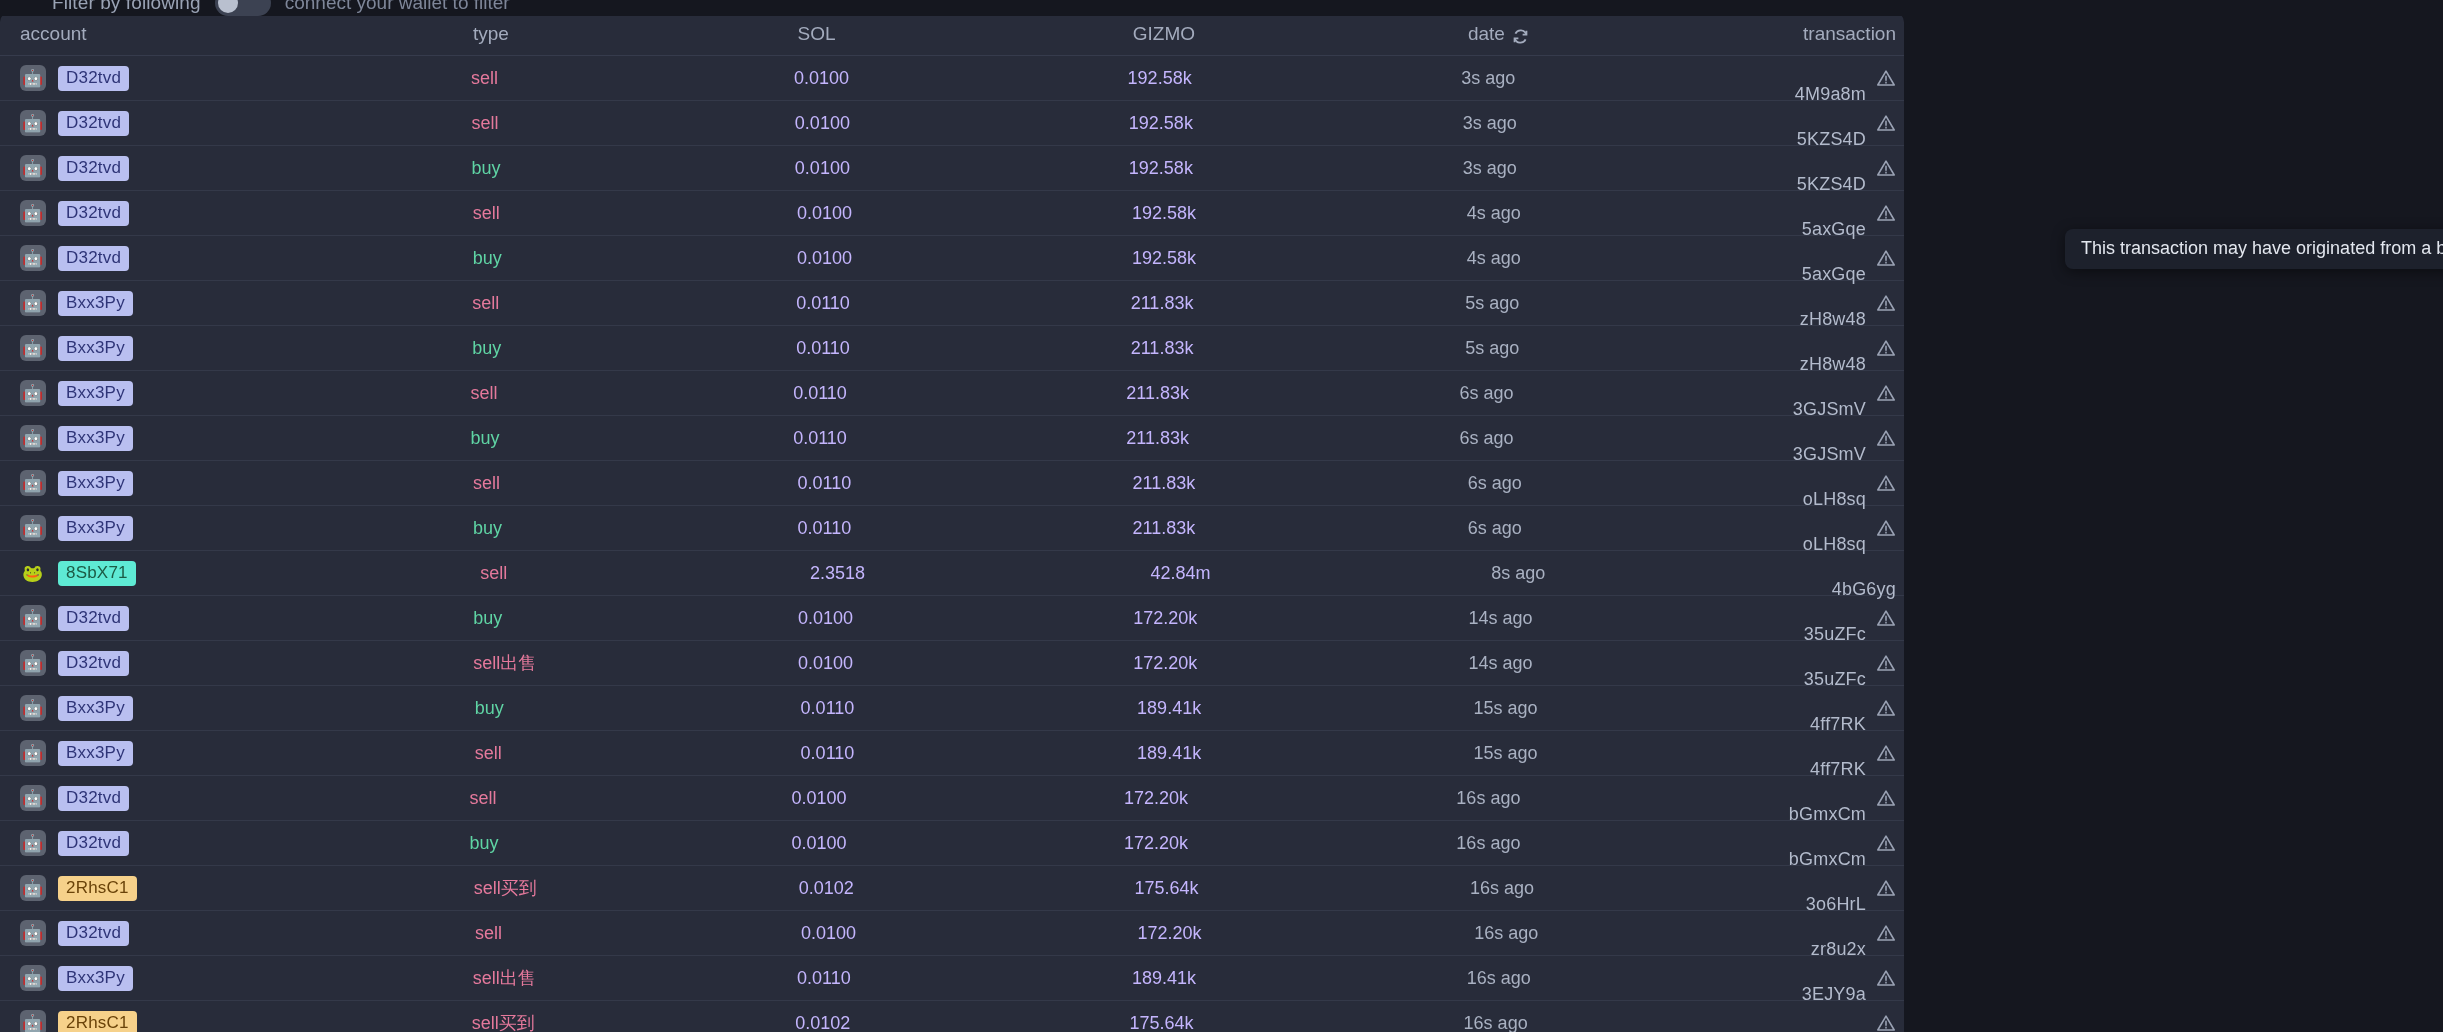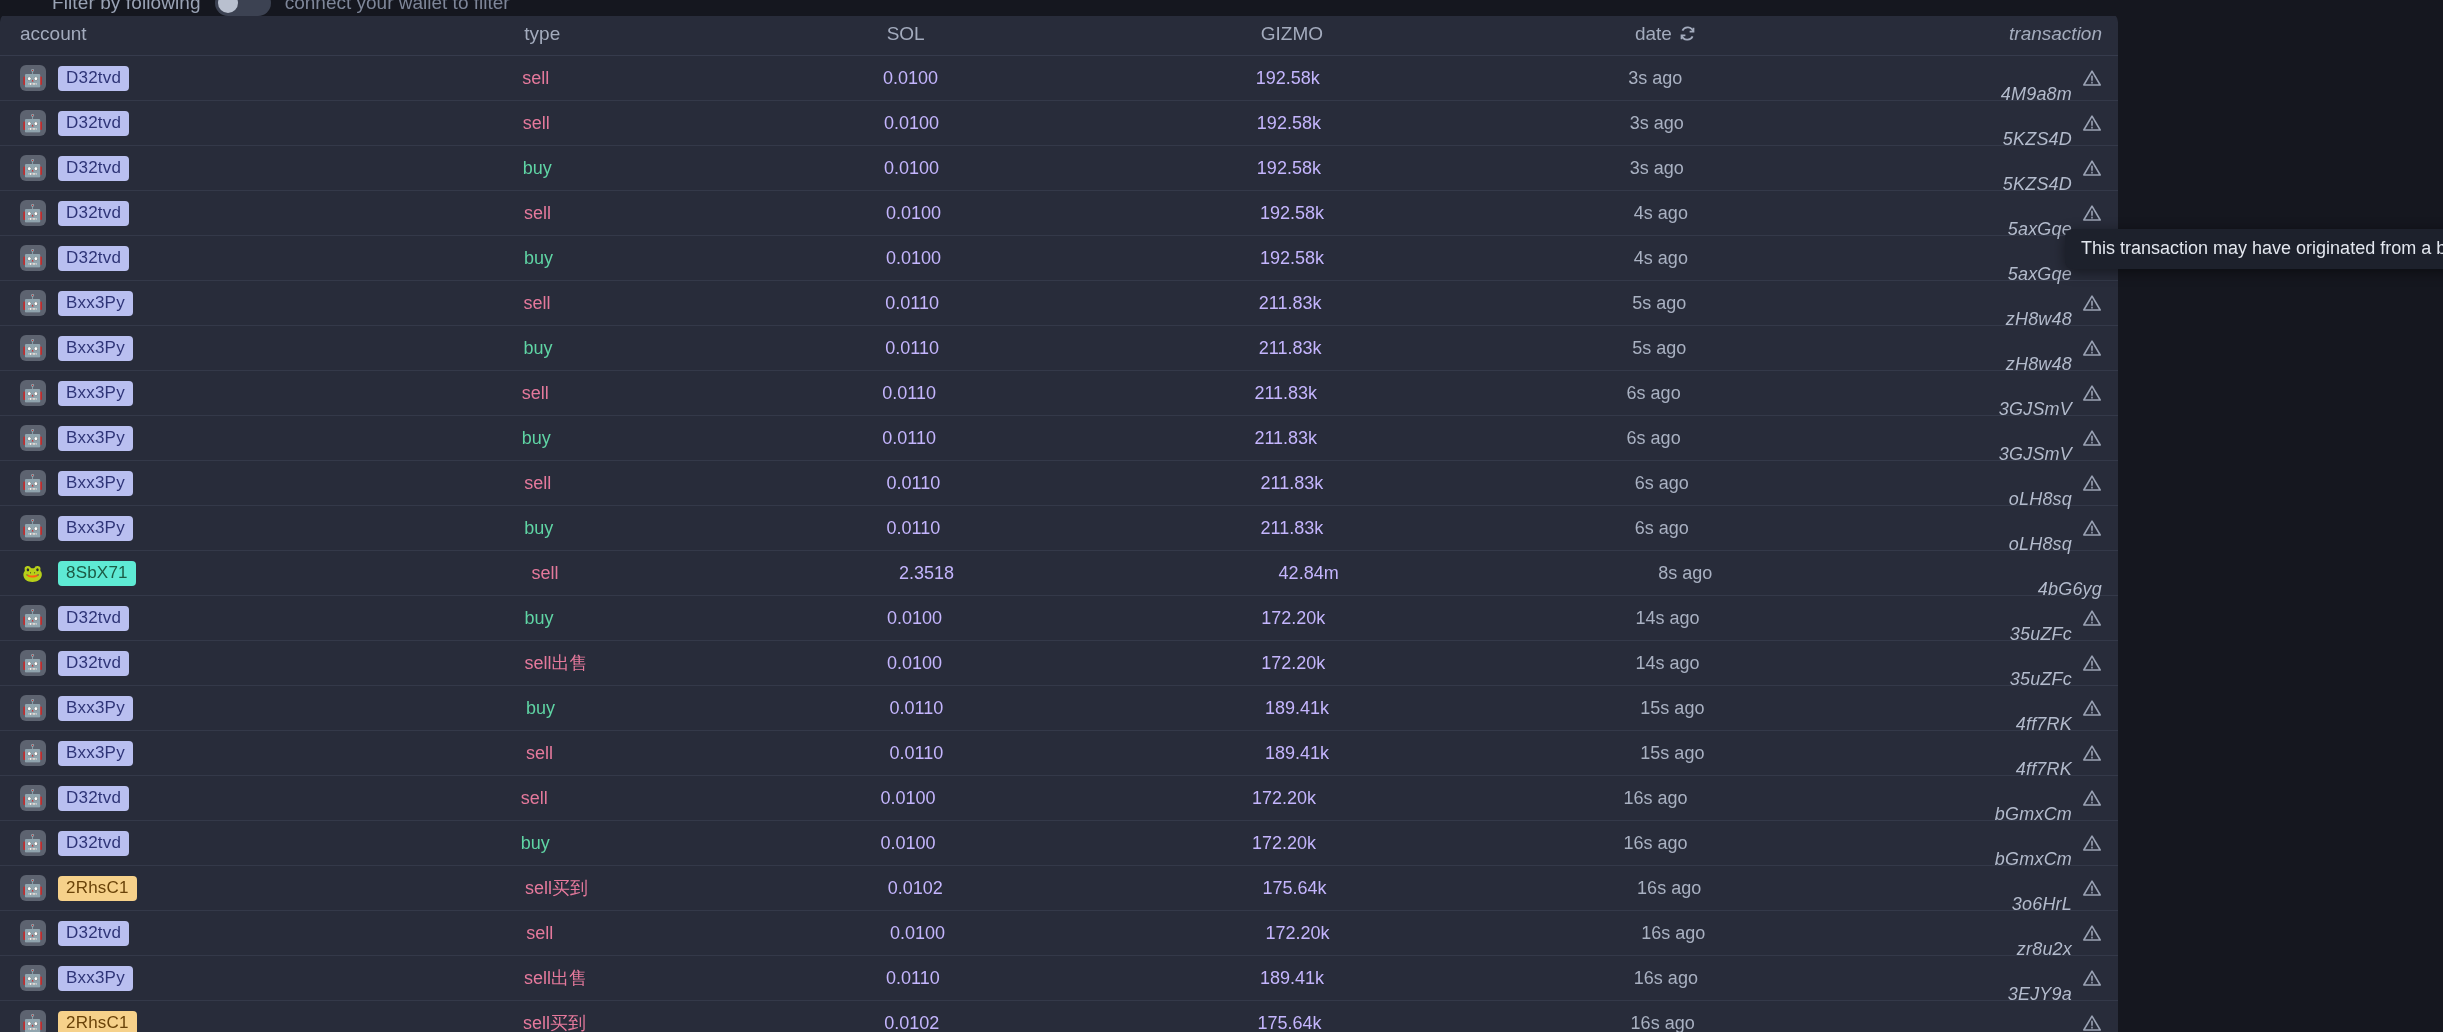--- a/index.html
+++ b/index.html
@@ -42,21 +42,21 @@
   }
   #filter-strip .fhint {
     font-size: 19px;
     color: #7e8699;
   }
 
   
   #table-panel {
     position: absolute;
     top: 12px; left: 0;
-    width: 2118px;
+    width: 1904px;
     height: 1020px;
     background: #282c3a;
     border-radius: 10px 10px 0 0;
     overflow: hidden;
   }
 
   .thead {
     height: 44px;
     display: flex;
     align-items: center;
@@ -73,21 +73,21 @@
     border-bottom: 1px solid #343949;
     font-size: 18px;
   }
 
   
   .c-account     { width: 520px; padding-left: 20px; display:flex; align-items:center; gap:12px;}
   .c-type        { width: 380px; padding-left: 12px; }
   .c-sol         { width: 380px; padding-left: 0px; }
   .c-gizmo       { width: 380px; padding-left: 0px; }
   .c-date        { width: 380px; padding-left: 0px; }
-  .c-tx          { flex: 1;      padding-right: 16px; display:flex; align-items:center; justify-content:flex-end; gap:10px;font-style:italic;}
+  .c-tx          { flex: 1;      padding-right: 8px; display:flex; align-items:center; justify-content:flex-end; gap:10px;}
 
   .thead .c-account { padding-left: 20px; }
   .thead .c-type    { padding-left: 12px; }
 
   
   .avatar {
     width: 26px; height: 26px;
     border-radius: 6px;
     flex: none;
     display: flex; align-items: center; justify-content: center;
@@ -118,21 +118,21 @@
   .num { color: #c4b5fd; font-variant-numeric: tabular-nums; }
   .dim { color: #a9b1c2; }
   .txid { color: #b3bbcc; font-size: 18px; letter-spacing:.2px;margin-top:32px; }
 
   .warn-icon { width: 20px; height: 20px; flex: none; display:block; }
   .warn-icon path { stroke: #9aa2b4; stroke-width: 1.6; fill: none; }
 
   .refresh-icon { width:17px; height:17px; display:inline-block; vertical-align:-3px; margin-left:7px;}
   .refresh-icon path { stroke:#a3abbd; stroke-width:1.7; fill:none; }
 
-  .hdr-date-wrap { display:flex; align-items:center; }
+  .hdr-date-wrap { display:flex; align-items:flex-end; }
 
   
   #bot-tooltip {
     position: absolute;
     left: 2065px; top: 229px;
     background: #1d212c;
     color: #e3e7ef;
     font-size: 18px;
     padding: 9px 16px 10px;
     border-radius: 8px;

